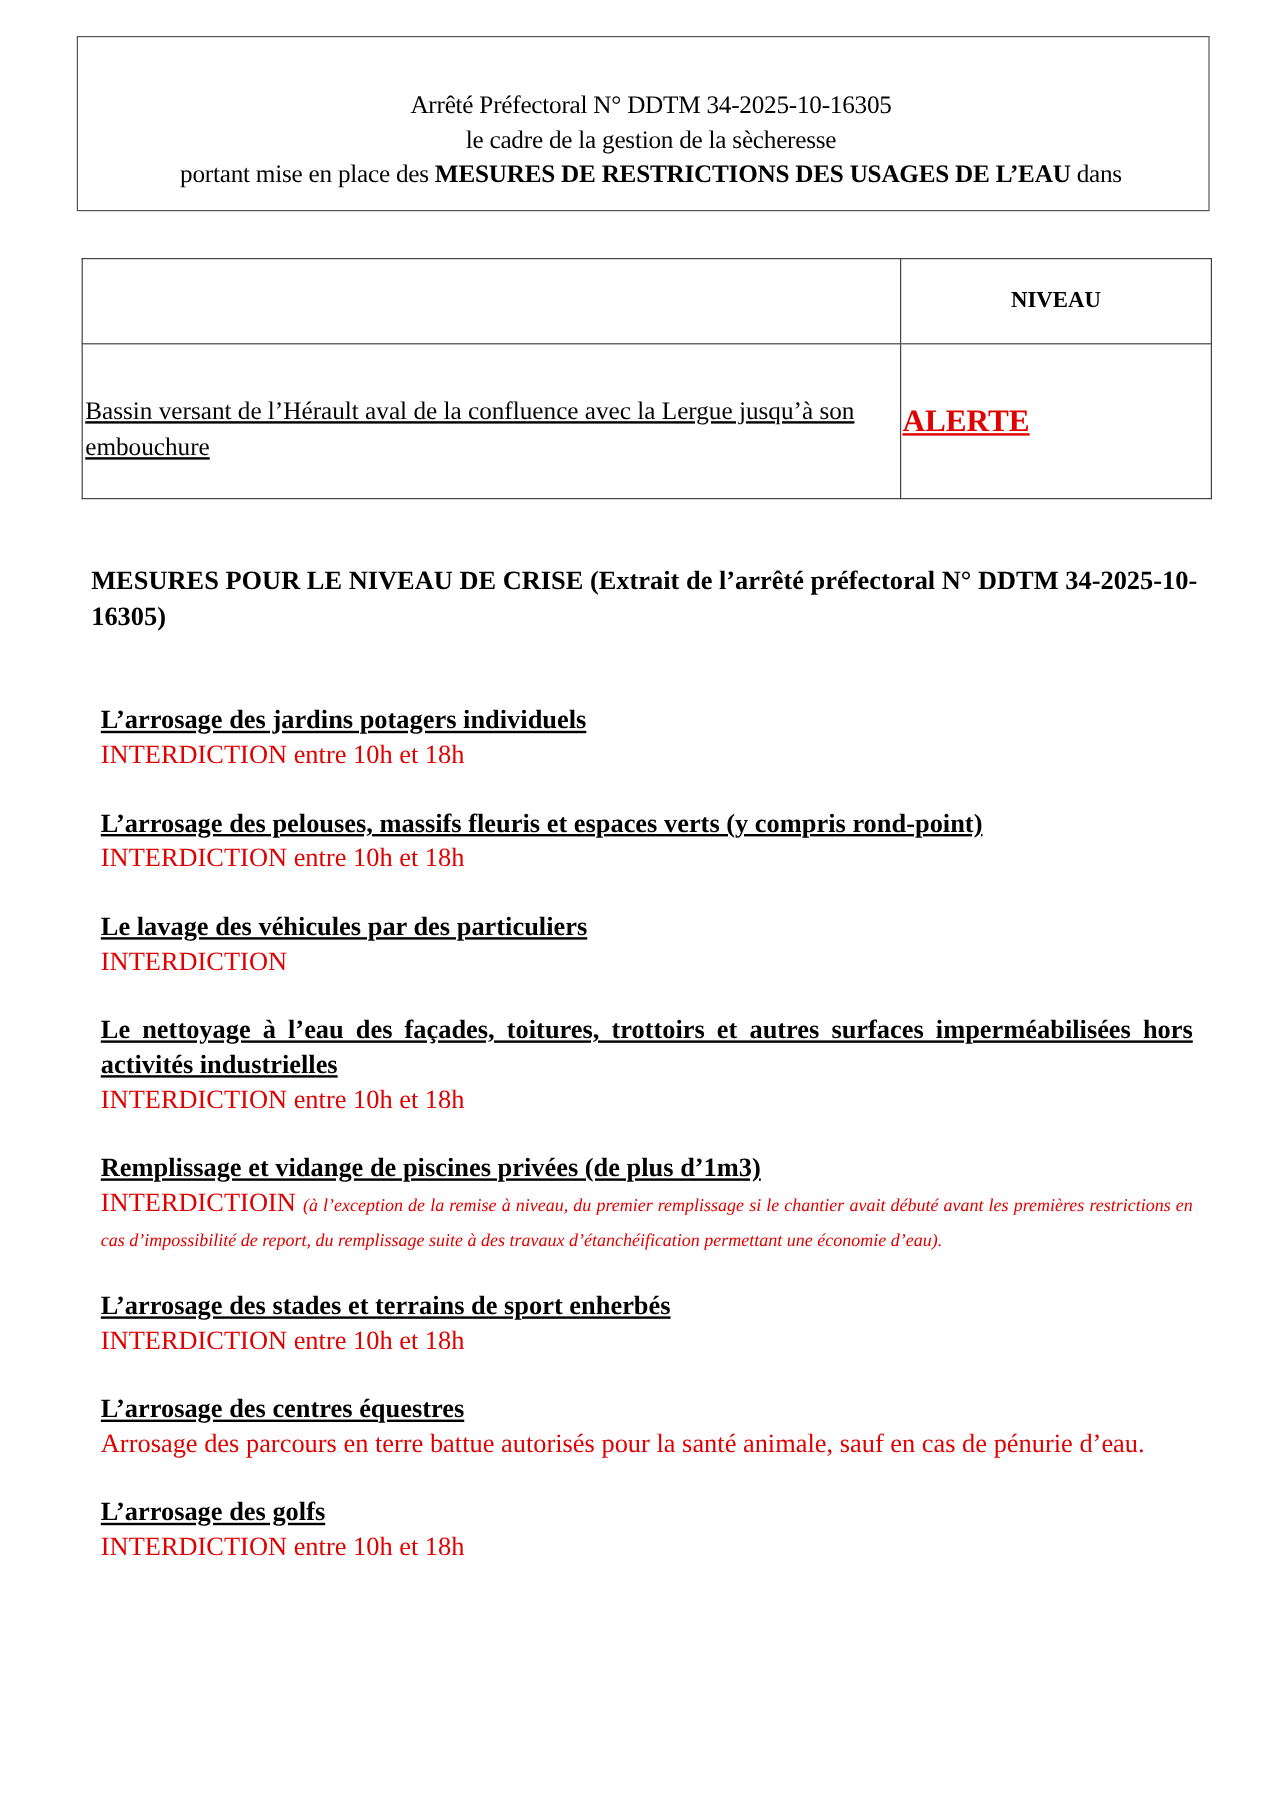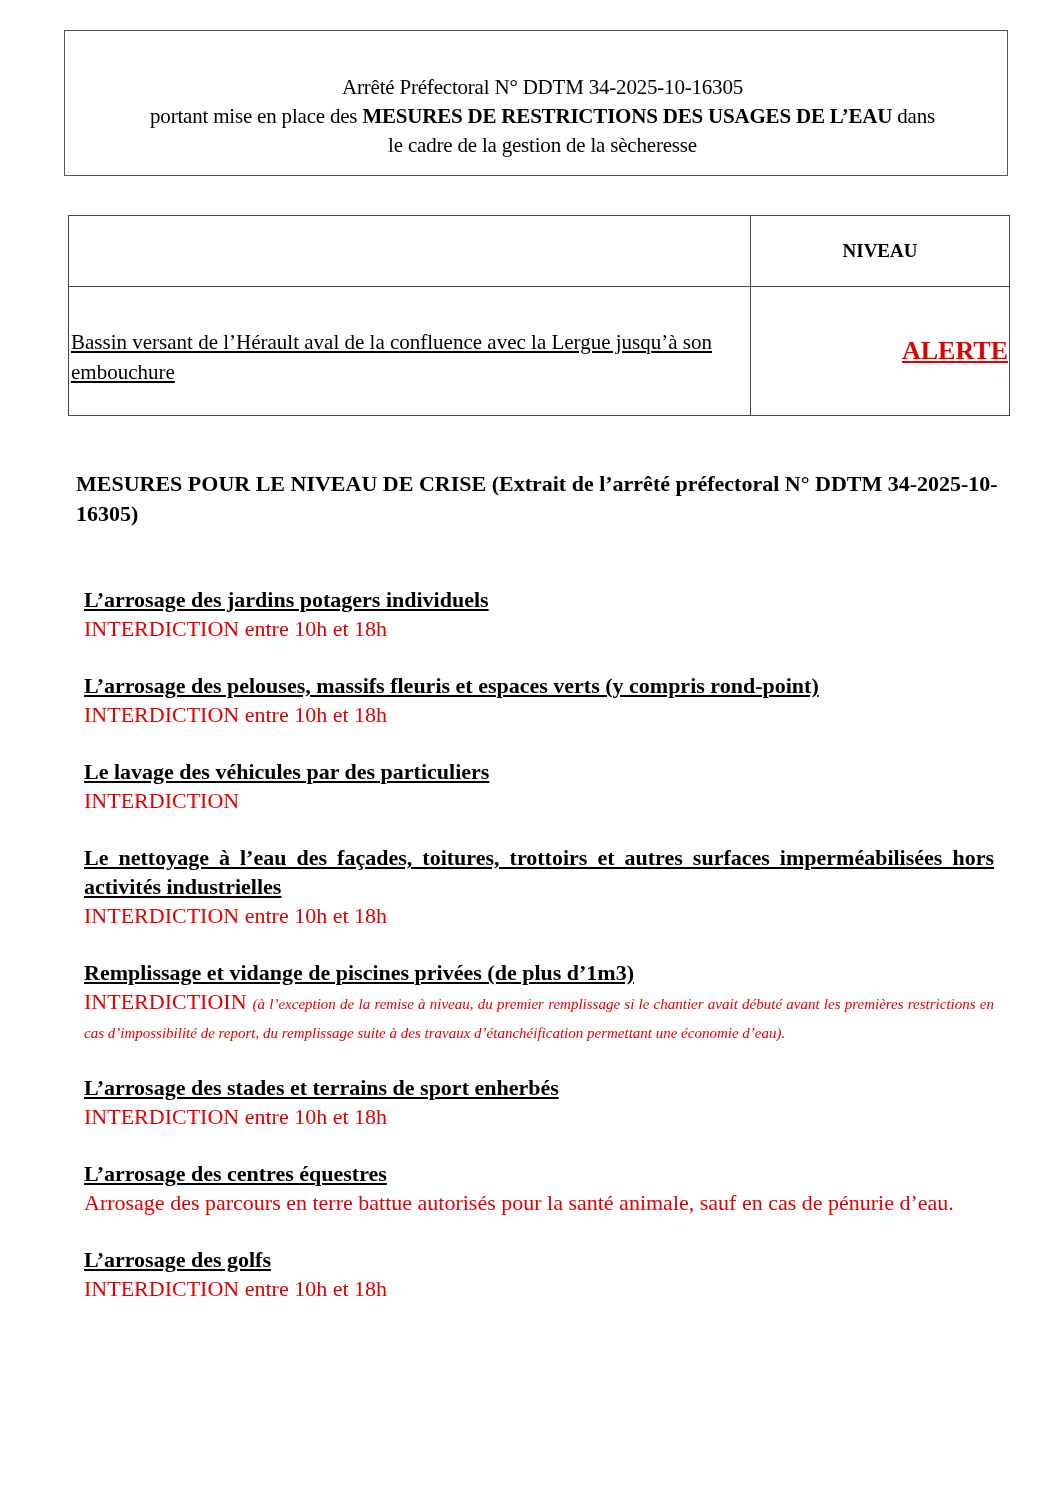--- a/index.html
+++ b/index.html
@@ -18,43 +18,43 @@
     .level-table {
       position: absolute; left: 68px; top: 215px; width: 942px;
       border-collapse: collapse; font-size: 21px;
     }
     .level-table td { border: 1.5px solid #444; vertical-align: middle; }
     .level-table .c1 { width: 678px; }
     .level-table .row1 td { height: 68px; }
     .level-table .row2 td { height: 115px; text-decoration: underline; }
     .hdr { text-align: center; font-weight: bold; font-size: 19px; }
     .basin { padding-left: 2px; line-height: 30px; padding-top: 12px; }
-    .alert { text-align: right; font-weight: bold; color: #e00000; font-size: 26px; margin-top: 28px; }
+    .alert { text-align: left; font-weight: bold; color: #e00000; font-size: 26px; margin-top: 28px; }
     .section-title {
       position: absolute; left: 76px; top: 469px; width: 935px;
       font-weight: bold; font-size: 22px; line-height: 30px;
     }
     .measures { position: absolute; left: 64px; top: 585px; width: 930px; }
     .measure { margin-bottom: 28px; margin-left: 20px; }
     .m-title {
       font-weight: bold; text-decoration: underline; font-size: 22px; line-height: 29px;
       text-align: justify;
     }
     .m-title.justify { text-align: justify; text-align-last: left; }
     .m-rule { font-weight: normal; color: #e00000; font-size: 22px; line-height: 29px; }
     .m-rule .note { font-style: italic; font-size: 15px; line-height: 21px; }
     .m-rule.justify { text-align: justify; }
   </style>
 </head>
 <body>
 
 <div class="title-box">
   <div>Arrêté Préfectoral N° DDTM 34-2025-10-16305</div>
+  <div>le cadre de la gestion de la sècheresse</div>
   <div><span>portant mise en place des </span><b>MESURES DE RESTRICTIONS DES USAGES DE L’EAU</b><span> dans</span></div>
-  <div>le cadre de la gestion de la sècheresse</div>
 </div>
 
 <table class="level-table">
   <tbody>
       <tr class="row1">
     <td class="c1"></td>
     <td class="hdr">NIVEAU</td>
   </tr>
   <tr class="row2">
     <td class="c1 basin">Bassin versant de l’Hérault aval de la confluence avec la Lergue jusqu’à son embouchure</td>

